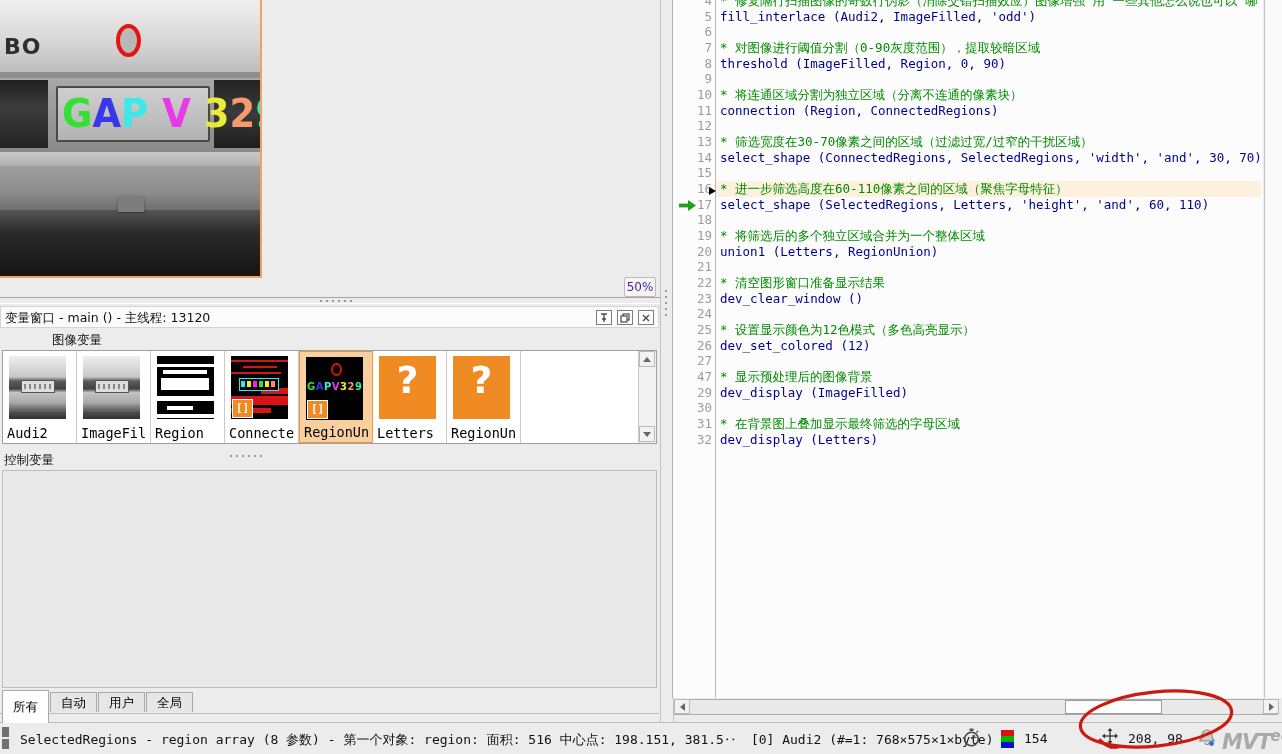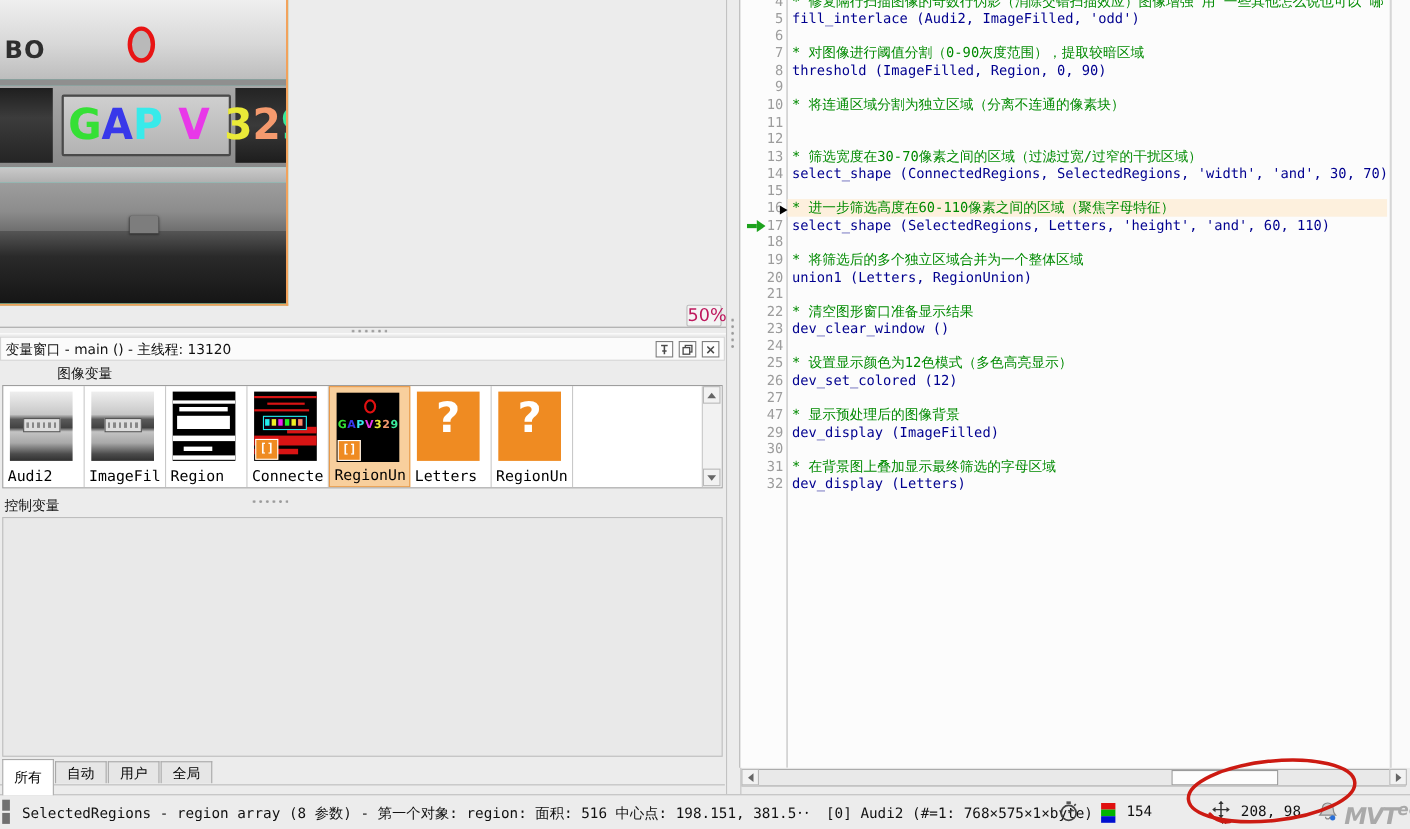--- a/index.html
+++ b/index.html
@@ -18,21 +18,21 @@
   #plate-letters{position:absolute;left:4px;top:2px;width:142px;height:46px;display:flex;align-items:center;
       font-family:"DejaVu Sans",sans-serif;font-weight:bold;font-size:37px;line-height:1;}
   #plate-letters span{display:inline-block;transform:scaleY(1.05);}
   #emblem{position:absolute;left:116px;top:24px;width:17px;height:25px;border:4px solid #e81414;border-radius:50%;background:#b9b9b9;}
   #car-text{position:absolute;left:4px;top:34px;font-weight:bold;font-size:22px;color:#2e2e2e;letter-spacing:1px;filter:blur(.4px);}
   #ph-strip1{top:152px;height:14px;background:linear-gradient(180deg,#cacaca,#b0b0b0);}
   #ph-mid{top:166px;height:44px;background:linear-gradient(180deg,#9d9d9d,#8c8c8c 60%,#6f6f6f);}
   #ph-handle{position:absolute;left:118px;top:196px;width:26px;height:16px;background:#7d7d7d;border-radius:3px 3px 0 0;box-shadow:0 1px 2px #333;}
   #ph-dark{top:210px;height:66px;background:linear-gradient(180deg,#555 0%,#2a2a2a 35%,#151515 100%);}
   #zoom-badge{position:absolute;right:4px;top:277px;width:30px;height:18px;line-height:18px;text-align:center;
-      background:#f4f4f4;border:1px solid #bcbcbc;border-radius:2px;color:#be185d;font-size:16px;}
+      background:#f4f4f4;border:1px solid #bcbcbc;border-radius:2px;color:#4c1d95;font-size:12px;}
   .hdots{position:absolute;width:34px;height:4px;background:radial-gradient(circle,#9a9a9a 1px,transparent 1.4px);background-size:6px 4px;background-repeat:repeat-x;}
   .vdots{position:absolute;width:4px;height:30px;background:radial-gradient(circle,#9a9a9a 1px,transparent 1.4px);background-size:4px 6px;background-repeat:repeat-y;}
   
   #v-splitter{position:absolute;left:660px;top:0;width:12px;height:722px;background:#ececec;border-left:1px solid #c2c2c2;border-right:1px solid #c2c2c2;}
   
   #var-window{position:absolute;left:0;top:303px;width:660px;height:409px;background:#ececec;border-top:1px solid #fff;}
   #var-titlebar{position:absolute;left:0;top:2px;width:659px;height:22px;background:#fbfbfb;border:1px solid #d4d4d4;box-sizing:border-box;}
   #var-title{position:absolute;left:4px;top:3px;font-size:12.5px;color:#111;}
   #var-buttons{position:absolute;right:4px;top:3px;display:flex;gap:5px;}
   .tbtn{width:16px;height:15px;border:1px solid #7e7e7e;background:#fdfdfd;box-sizing:border-box;display:flex;align-items:center;justify-content:center;padding:0;}
@@ -287,21 +287,21 @@
   <div id="editor">
     <div id="gutter-sep"></div>
     <div id="code-lines">
         <div class="cl comment"><div class="ln">4</div><div class="ct">* 修复隔行扫描图像的奇数行伪影（消除交错扫描效应）图像增强 用 一些其他怎么说也可以 哪</div></div>
         <div class="cl code"><div class="ln">5</div><div class="ct">fill_interlace (Audi2, ImageFilled, 'odd')</div></div>
         <div class="cl blank"><div class="ln">6</div><div class="ct"></div></div>
         <div class="cl comment"><div class="ln">7</div><div class="ct">* 对图像进行阈值分割（0-90灰度范围），提取较暗区域</div></div>
         <div class="cl code"><div class="ln">8</div><div class="ct">threshold (ImageFilled, Region, 0, 90)</div></div>
         <div class="cl blank"><div class="ln">9</div><div class="ct"></div></div>
         <div class="cl comment"><div class="ln">10</div><div class="ct">* 将连通区域分割为独立区域（分离不连通的像素块）</div></div>
-        <div class="cl code"><div class="ln">11</div></div>
+        <div class="cl code"><div class="ln">11</div><div class="ct">connection (Region, ConnectedRegions)</div></div>
         <div class="cl blank"><div class="ln">12</div><div class="ct"></div></div>
         <div class="cl comment"><div class="ln">13</div><div class="ct">* 筛选宽度在30-70像素之间的区域（过滤过宽/过窄的干扰区域）</div></div>
         <div class="cl code"><div class="ln">14</div><div class="ct">select_shape (ConnectedRegions, SelectedRegions, 'width', 'and', 30, 70)</div></div>
         <div class="cl blank"><div class="ln">15</div><div class="ct"></div></div>
         <div class="cl comment"><div class="hlbg"></div><div class="ln">16</div><div class="ct">* 进一步筛选高度在60-110像素之间的区域（聚焦字母特征）</div></div>
         <div class="cl code"><div class="ln">17</div><div class="ct">select_shape (SelectedRegions, Letters, 'height', 'and', 60, 110)</div><svg width="17" height="11" viewBox="0 0 17 11" class="pc-arrow">
             <rect x="0" y="3.6" width="9" height="3.8" fill="#1ca21c"></rect>
             <path d="M9 0l8 5.5L9 11z" fill="#1ca21c"></path>
           </svg></div>
         <div class="cl blank"><div class="ln">18</div><div class="ct"></div></div>

